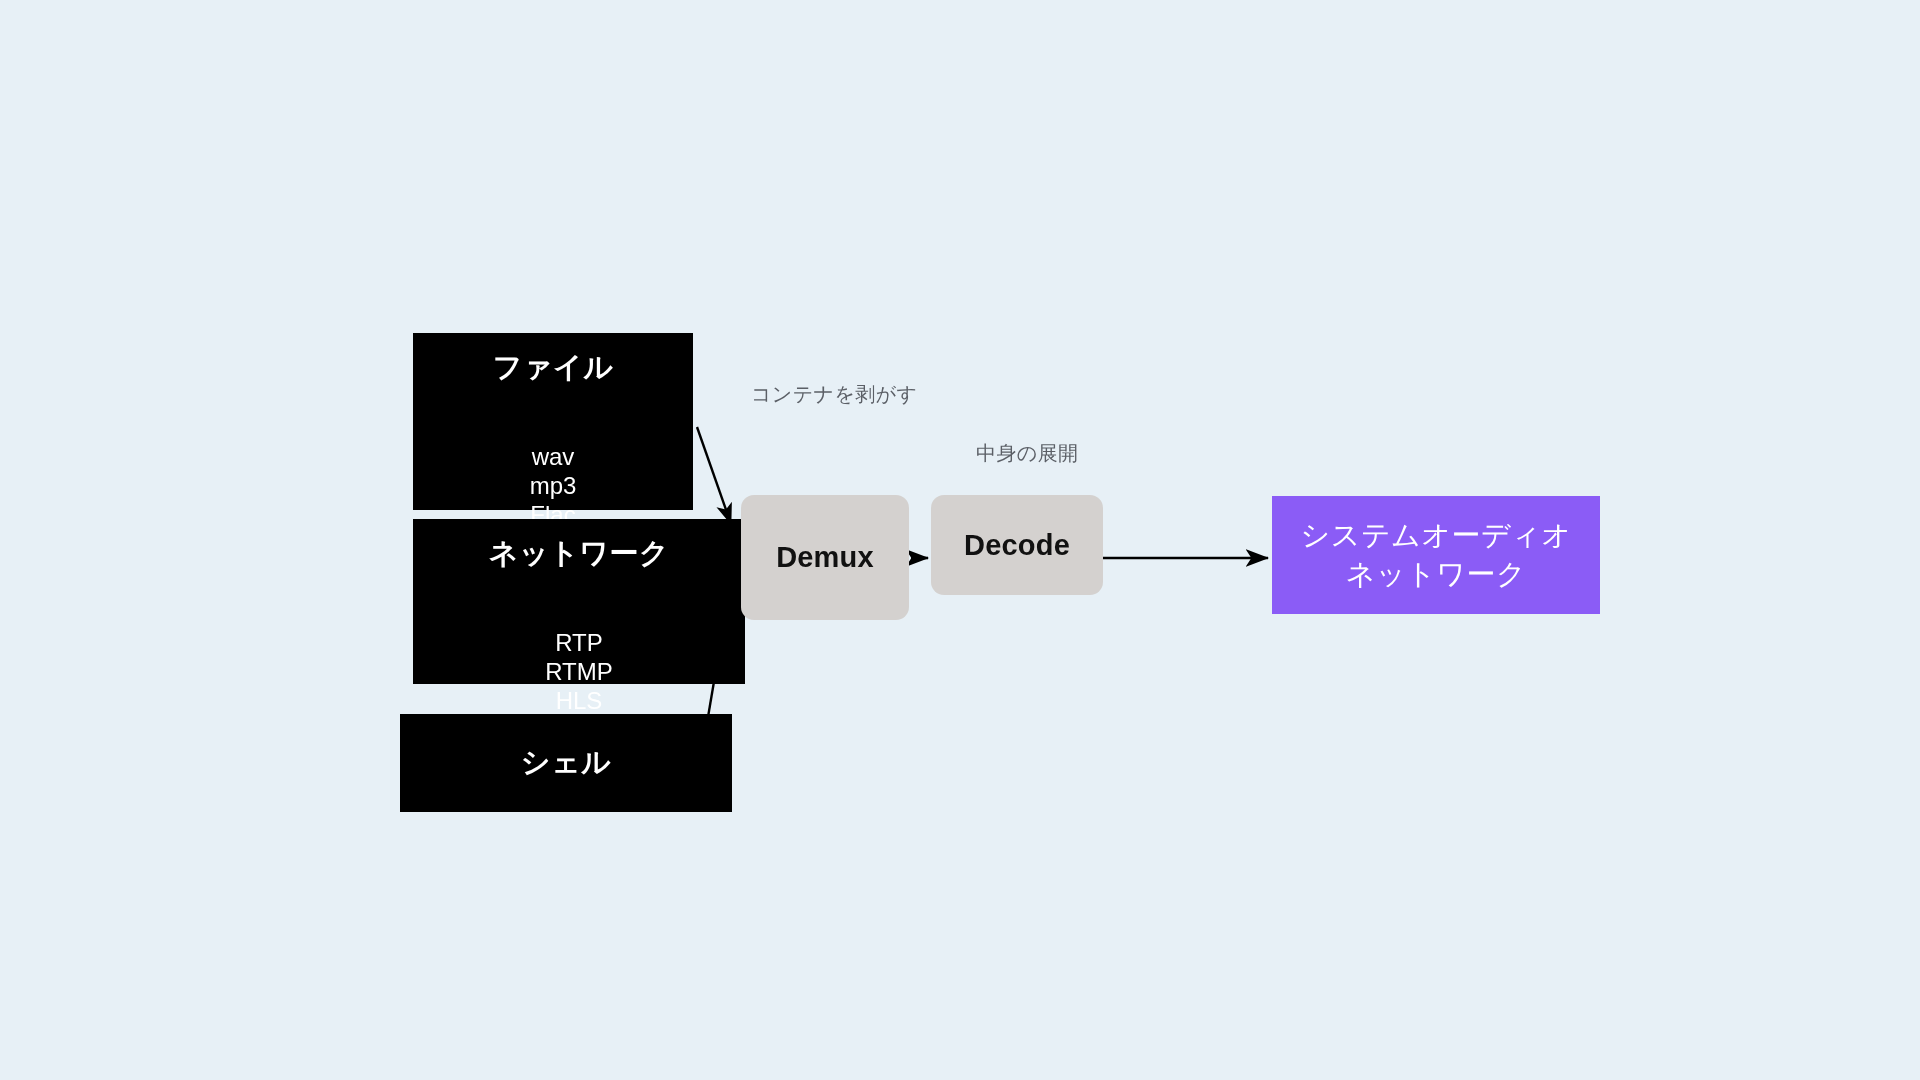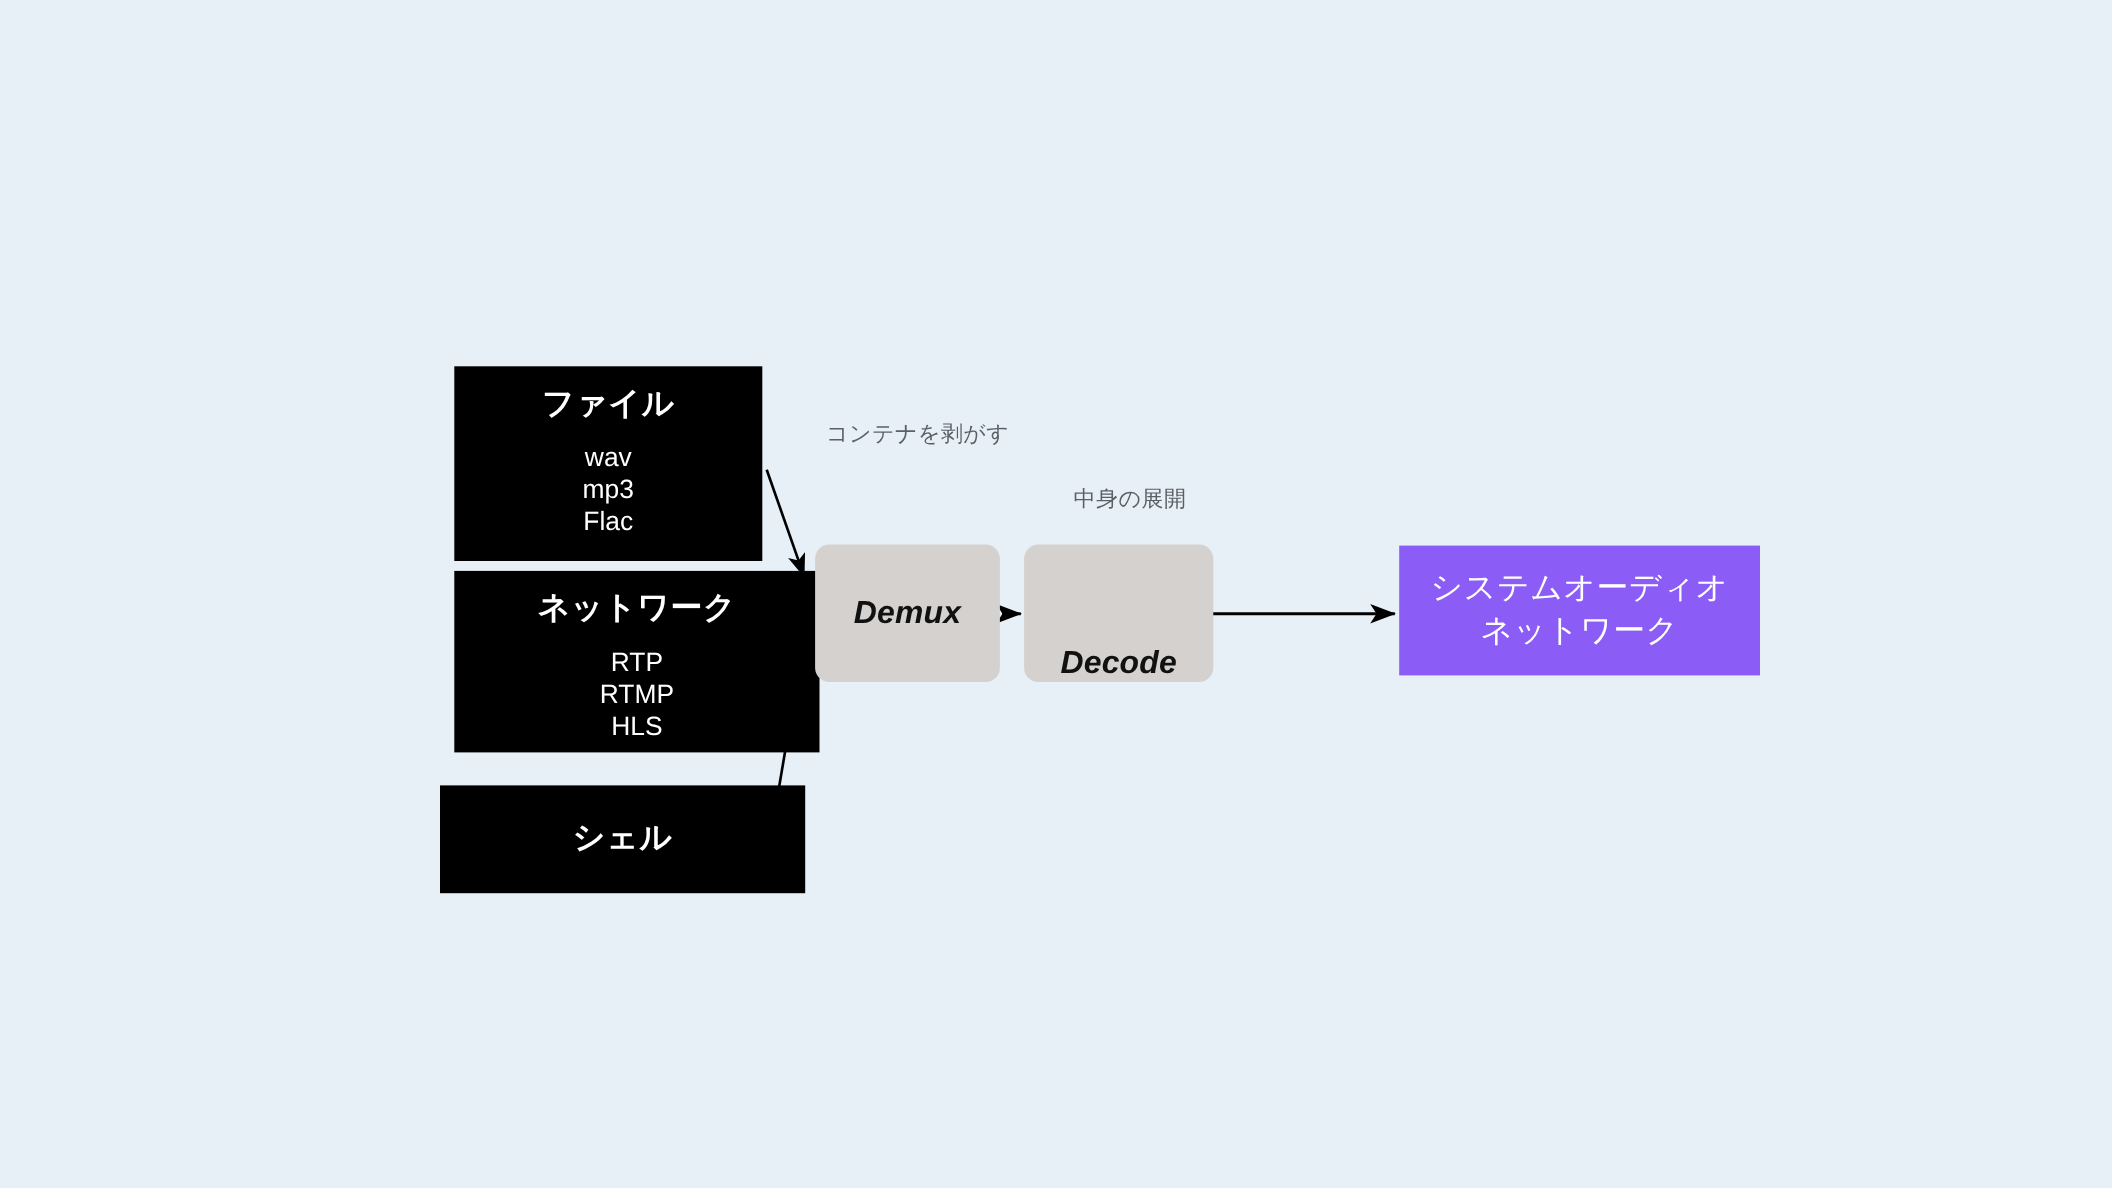--- a/index.html
+++ b/index.html
@@ -29,20 +29,21 @@
     display: flex;
     flex-direction: column;
     align-items: center;
     justify-content: center;
   }
 
   
   .src-node {
     background: #000000;
     color: #ffffff;
+    gap: 40px;
   }
   .src-title {
     font-size: 29px;
     font-weight: bold;
     line-height: 1.15;
     letter-spacing: 0.5px;
     white-space: nowrap;
   }
   .src-list {
     margin-top: 20px;
@@ -70,21 +71,20 @@
   .proc-node {
     background: #d4d1cf;
     color: #111111;
     border-radius: 13px;
   }
   .proc-label {
     font-size: 29px;
     font-weight: bold;
     letter-spacing: 0.2px;
     white-space: nowrap;
-    font-style: italic;
   }
 
   
   .sink-node {
     background: #8b5cf6;
     color: #ffffff;
     line-height: 1.35;
     text-align: center;
   }
   .sink-line {
@@ -165,21 +165,21 @@
   </div>
 
   <div class="edge-label" style="left:723px; top:381px;">コンテナを剥がす</div>
 
   <div class="edge-label" style="left:948px; top:440px;font-family:Liberation Serif, serif;">中身の展開</div>
 
   <div class="node proc-node" style="left:741px; top:495px; width:168px; height:125px;">
     <div class="proc-label">Demux</div>
   </div>
 
-  <div class="node proc-node" style="left:931px; top:495px; width:172px; height:125px;justify-content:flex-end;">
+  <div class="node proc-node" style="left:931px; top:495px; width:172px; height:100px;">
     <div class="proc-label">Decode</div>
   </div>
 
   <div class="node sink-node" style="left:1272px; top:496px; width:328px; height:118px;">
     <div class="sink-line">システムオーディオ</div>
     <div class="sink-line">ネットワーク</div>
   </div>
 
 </div>
 

